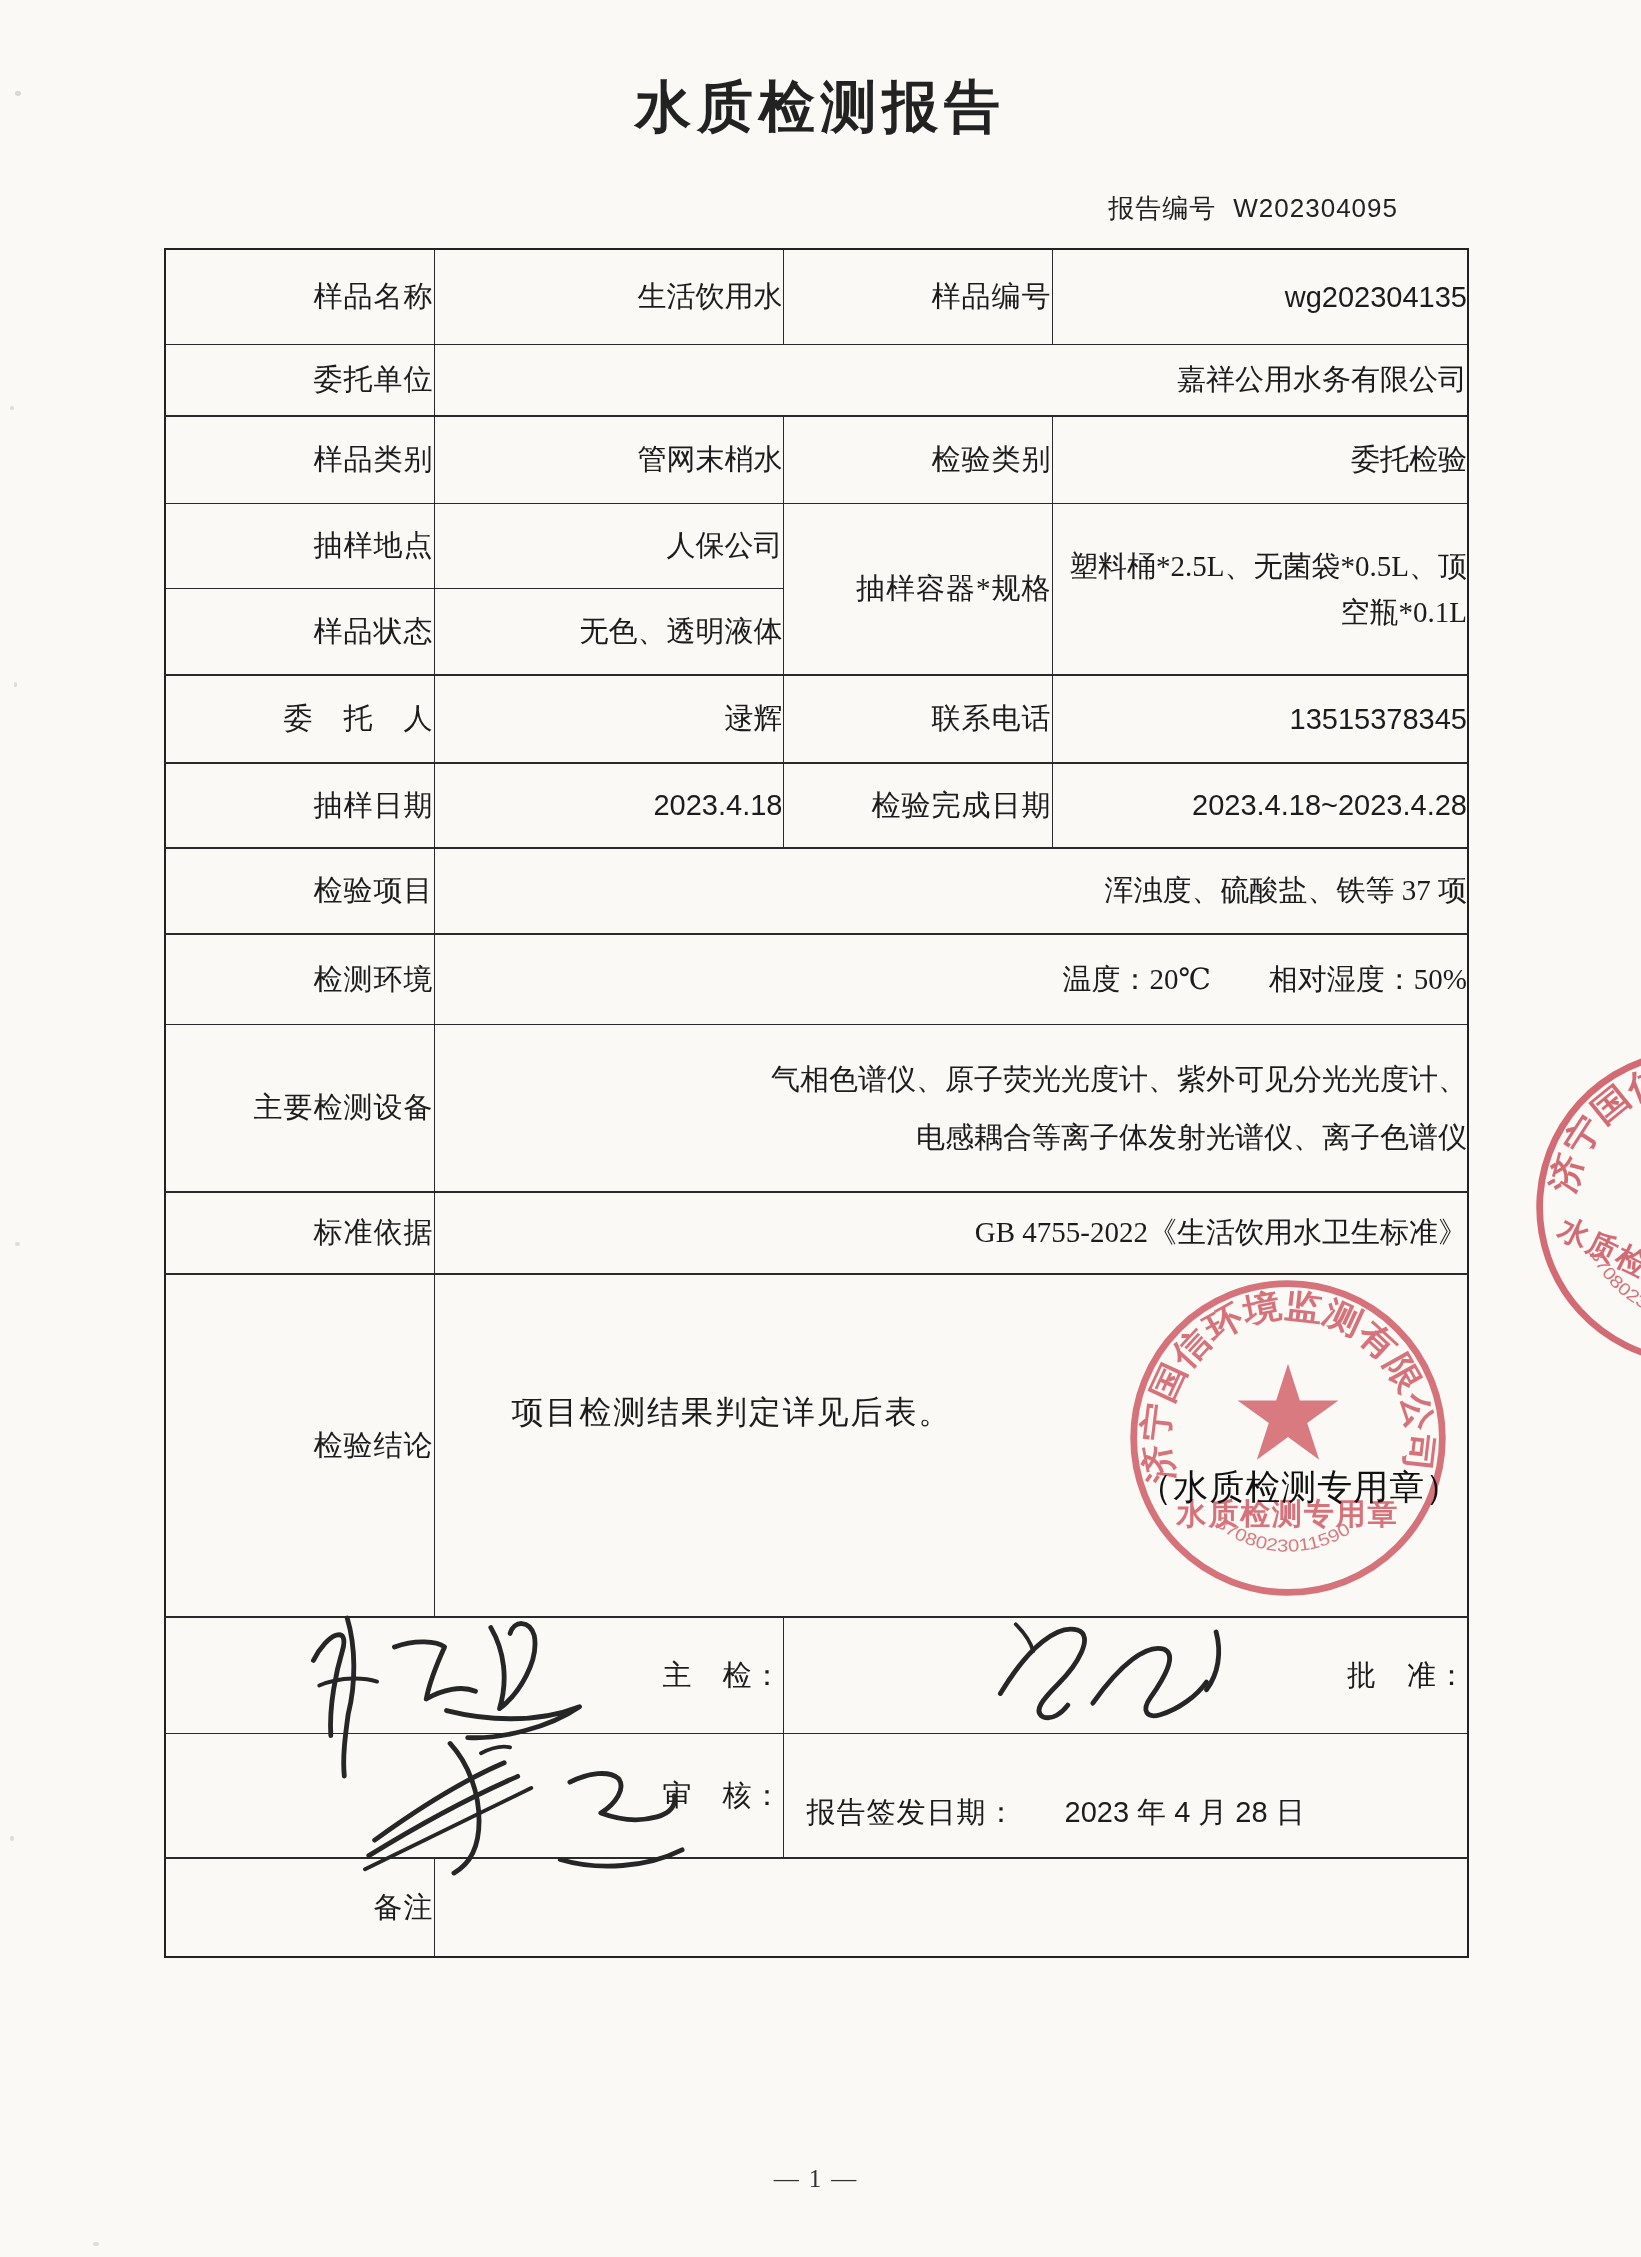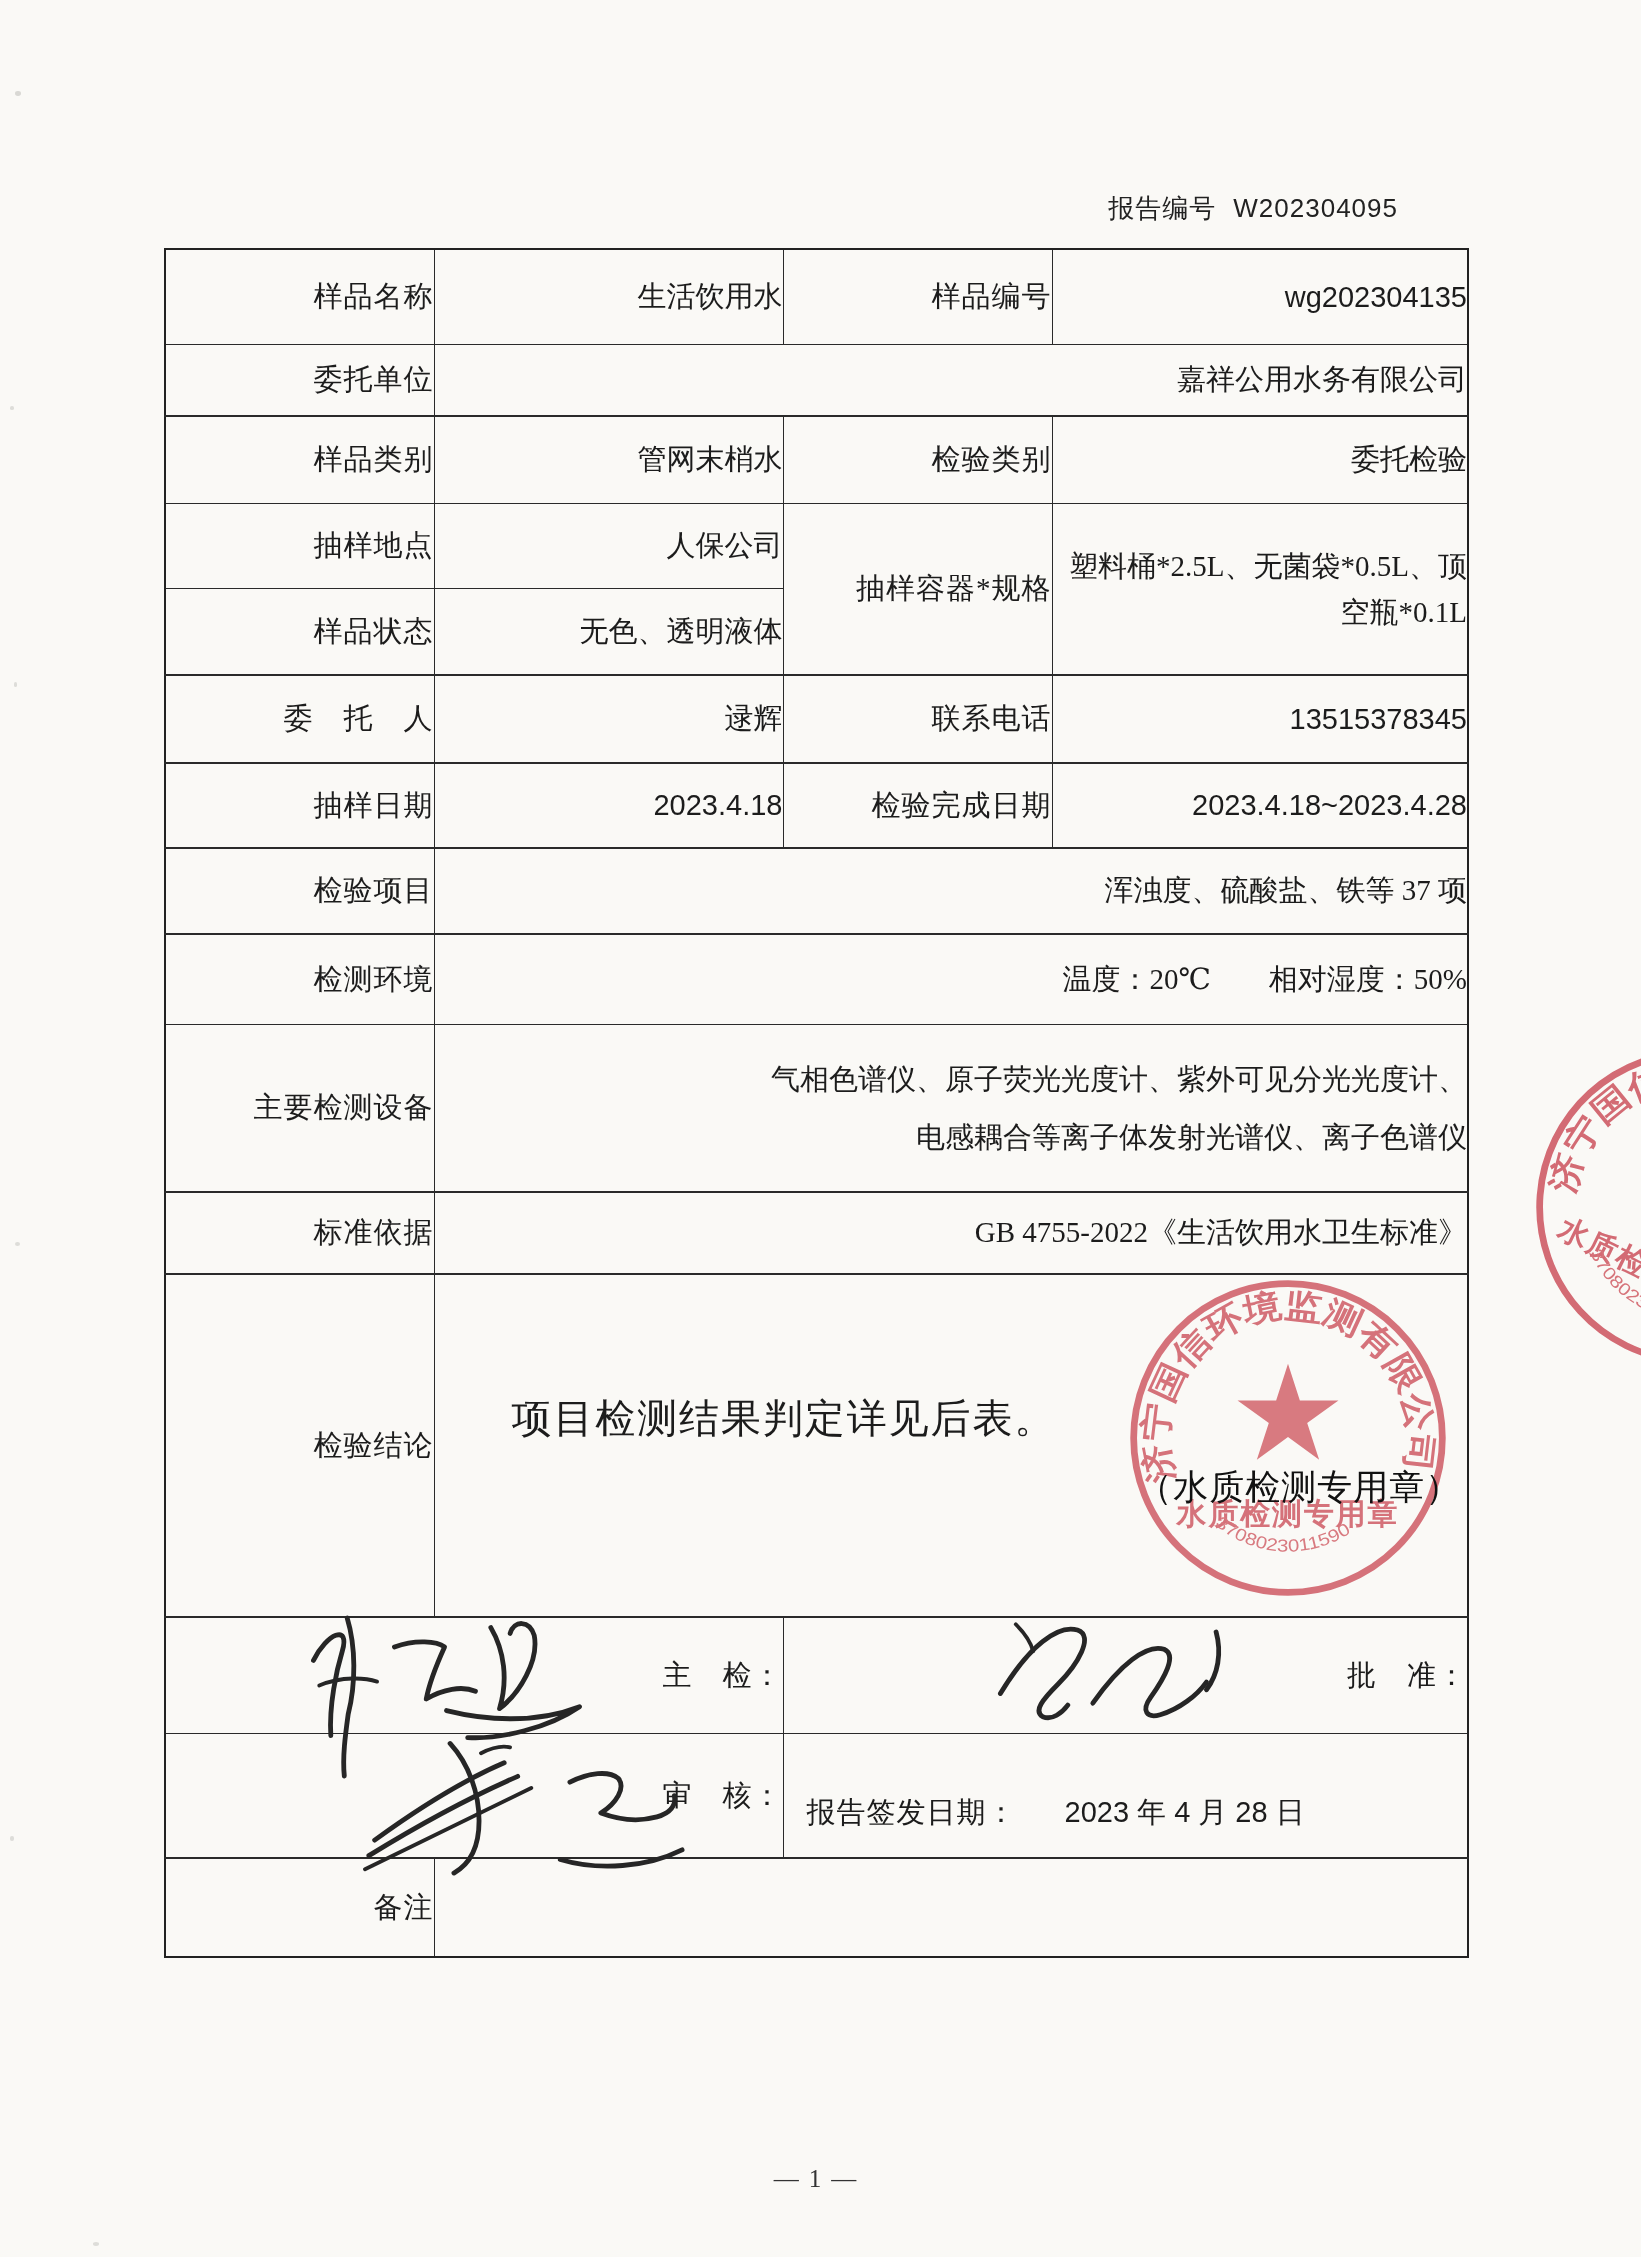--- a/index.html
+++ b/index.html
@@ -40,21 +40,21 @@
   .equip div{padding:13.5px 0;}
   
   .h97 td{height:94px}.h73 td{height:70px}.h89 td{height:86px}
   .h87 td{height:84px}.h88 td{height:85px}.h86 td{height:83px}
   .h92 td{height:89px}.h172 td{height:166px}.h83 td{height:80px}
   .h353 td{height:341px}.h119 td{height:115px}.h127 td{height:123px}
   .h100 td{height:97px}
   
   td.conclusion-cell{position:relative;}
   .conclusion-text{
-    position:absolute;left:77px;top:116px;font-size:40px;letter-spacing:1.9px;z-index:5;
+    position:absolute;left:77px;top:116px;font-size:32px;letter-spacing:1.9px;z-index:5;
   }
   .seal-note{
     position:absolute;right:5.8px;top:189px;font-size:35px;letter-spacing:1px;
     color:#111;z-index:5;white-space:nowrap;
   }
   
   td.sig-cell{text-align:left;position:relative;}
   td.sig-cell .lab{padding-left:33px;}
   td.issue-cell{text-align:left;}
   .issue-wrap{display:flex;align-items:center;padding-left:23px;gap:48px;margin-top:34px;}
@@ -74,20 +74,21 @@
     font-size:25px;letter-spacing:1.9px;color:#333;
   }
   
   .speck{position:absolute;background:#9a9a96;border-radius:50%;z-index:1;}
 </style>
 </head>
 <body>
 
 <div class="page">
 
+  <div class="title">水质检测报告</div>
 
   <div class="report-no">
     <span>报告编号</span>
     <span class="num">W202304095</span>
   </div>
 
   <table class="main">
     <colgroup>
         <col style="width:269px">
         <col style="width:349px">

